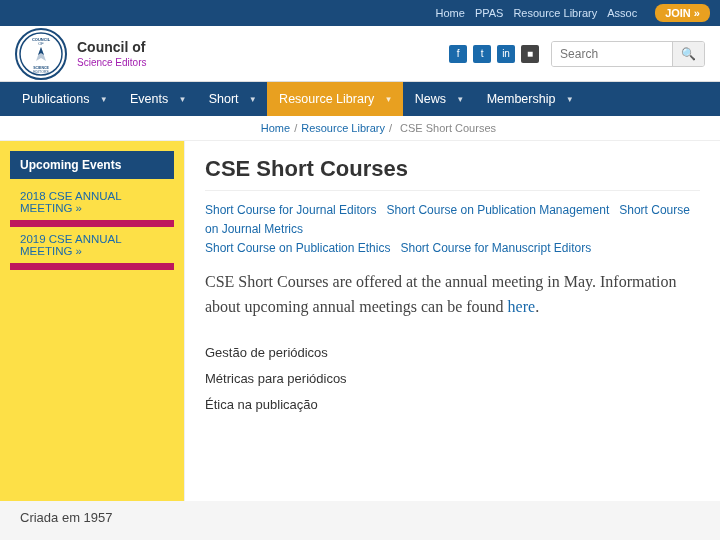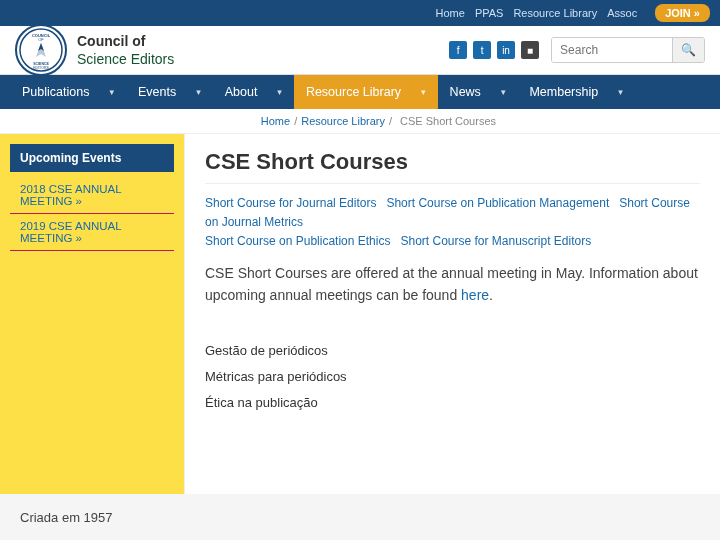--- a/index.html
+++ b/index.html
@@ -42,21 +42,21 @@
       font-weight: bold;
       padding: 3px 10px;
       border: none;
       cursor: pointer;
       border-radius: 8px;
     }
 
     
     .header {
       background: white;
-      height: 49px;
+      height: 56px;
       display: flex;
       align-items: center;
       padding: 0 15px;
       border-bottom: 1px solid #ddd;
     }
     .logo-area {
       display: flex;
       align-items: center;
       gap: 10px;
       flex: 1;
@@ -74,22 +74,22 @@
     }
     .logo-text-block {
       line-height: 1.3;
     }
     .logo-text-block .council {
       color: #333;
       font-size: 14px;
       font-weight: bold;
     }
     .logo-text-block .science-editors {
-      color: #14532d;
-      font-size: 14px;
+      color: #a21caf;
+      font-size: 10px;
     }
     .header-right {
       display: flex;
       align-items: center;
       gap: 12px;
     }
     .social-icons {
       display: flex;
       gap: 6px;
       align-items: center;
@@ -141,21 +141,21 @@
       padding: 0 10px;
     }
     .nav-item {
       color: white;
       font-size: 12.5px;
       padding: 0 12px;
       height: 34px;
       display: flex;
       align-items: center;
       cursor: pointer;
-      gap: 20px;
+      gap: 12px;
       text-decoration: none;
       white-space: nowrap;
     }
     .nav-item.active {
       background: #e8a020;
       color: white;
     }
     .nav-arrow {
       font-size: 9px;
       opacity: 0.8;
@@ -200,21 +200,21 @@
       font-size: 12px;
       font-weight: bold;
       padding: 7px 10px;
       margin-bottom: 5px;
     }
     .sidebar-item {
       padding: 6px 10px;
       font-size: 11.5px;
       color: #1a6aab;
       cursor: pointer;
-      border-bottom: 1px solid #be185d;
+      border-bottom: 7px solid #be185d;
       display: flex;
       align-items: center;
       justify-content: space-between;
     }
 
     
     .content-area {
       flex: 1;
       padding: 15px 20px;
       background: white;
@@ -230,24 +230,25 @@
     .course-links {
       font-size: 12px;
       margin-bottom: 10px;
       line-height: 1.6;
     }
     .course-links a {
       color: #1a6aab;
       text-decoration: none;
     }
     .course-desc {
-      font-size: 14px;
+      font-size: 16px;
       color: #444;
       line-height: 1.6;
-      margin-bottom: 32px;
+      margin-bottom: 20px;
+      font-family: Liberation Serif, serif;
     }
     .course-desc a {
       color: #1a6aab;
       text-decoration: none;
     }
     .translation-block {
       margin-top: 20px;
       font-size: 13px;
       color: #333;
       line-height: 2;
@@ -312,21 +313,21 @@
 <div class="nav-bar">
   <a class="nav-item">
     <span>Publications</span>
     <span class="nav-arrow">▾</span>
   </a>
   <a class="nav-item">
     <span>Events</span>
     <span class="nav-arrow">▾</span>
   </a>
   <a class="nav-item">
-    <span>About</span>
+    <span>Short</span>
     <span class="nav-arrow">▾</span>
   </a>
   <a class="nav-item active">
     <span>Resource Library</span>
     <span class="nav-arrow">▾</span>
   </a>
   <a class="nav-item">
     <span>News</span>
     <span class="nav-arrow">▾</span>
   </a>

